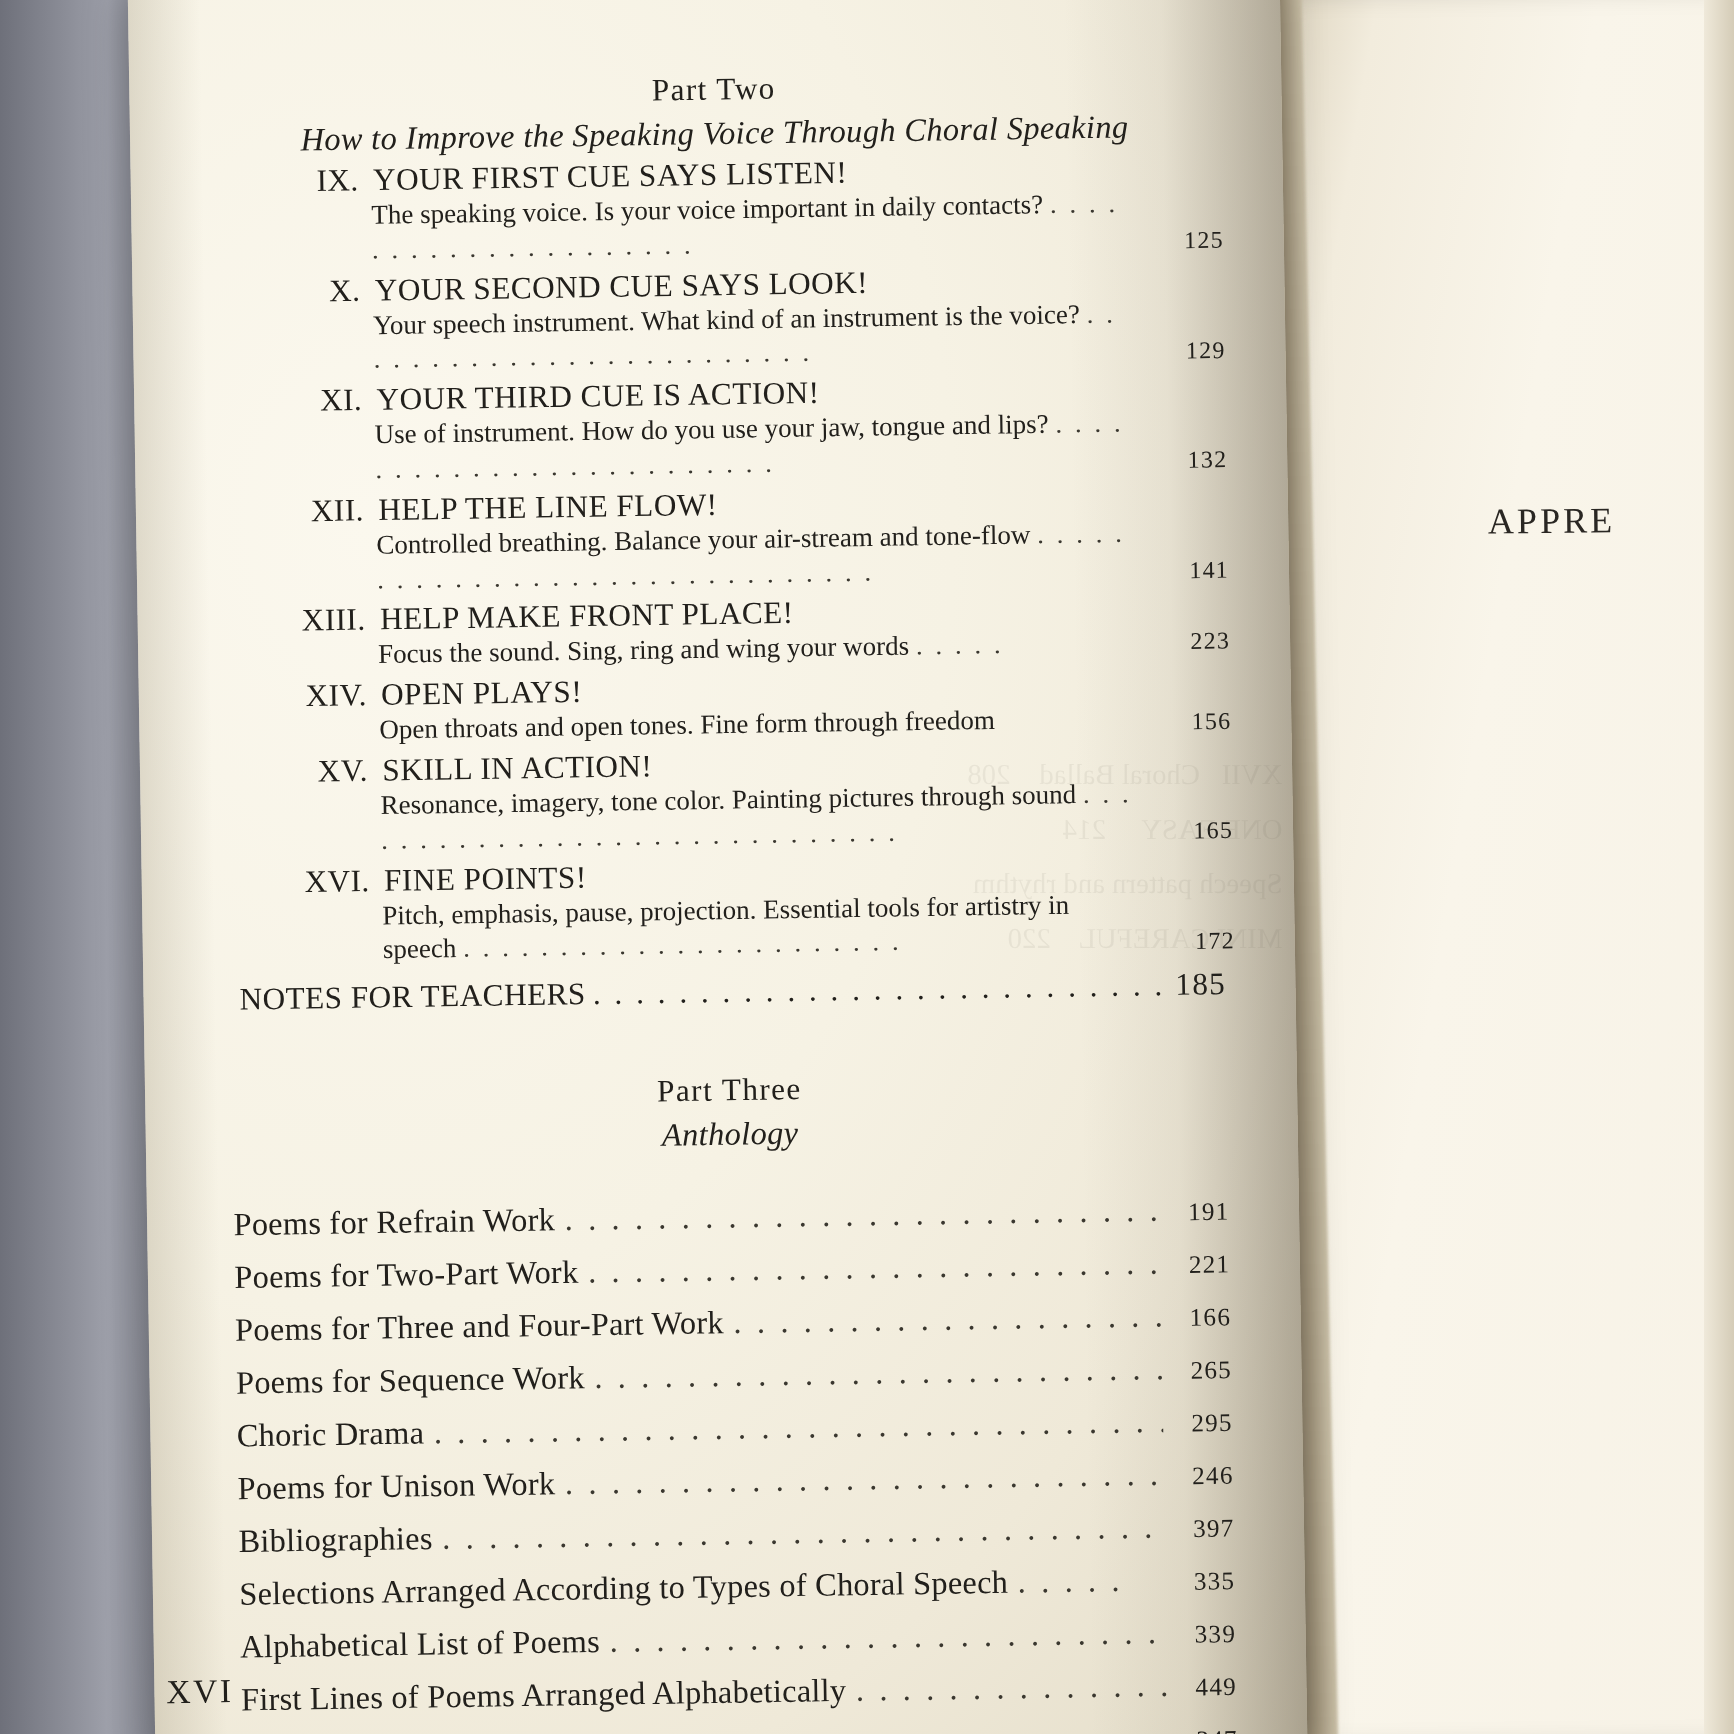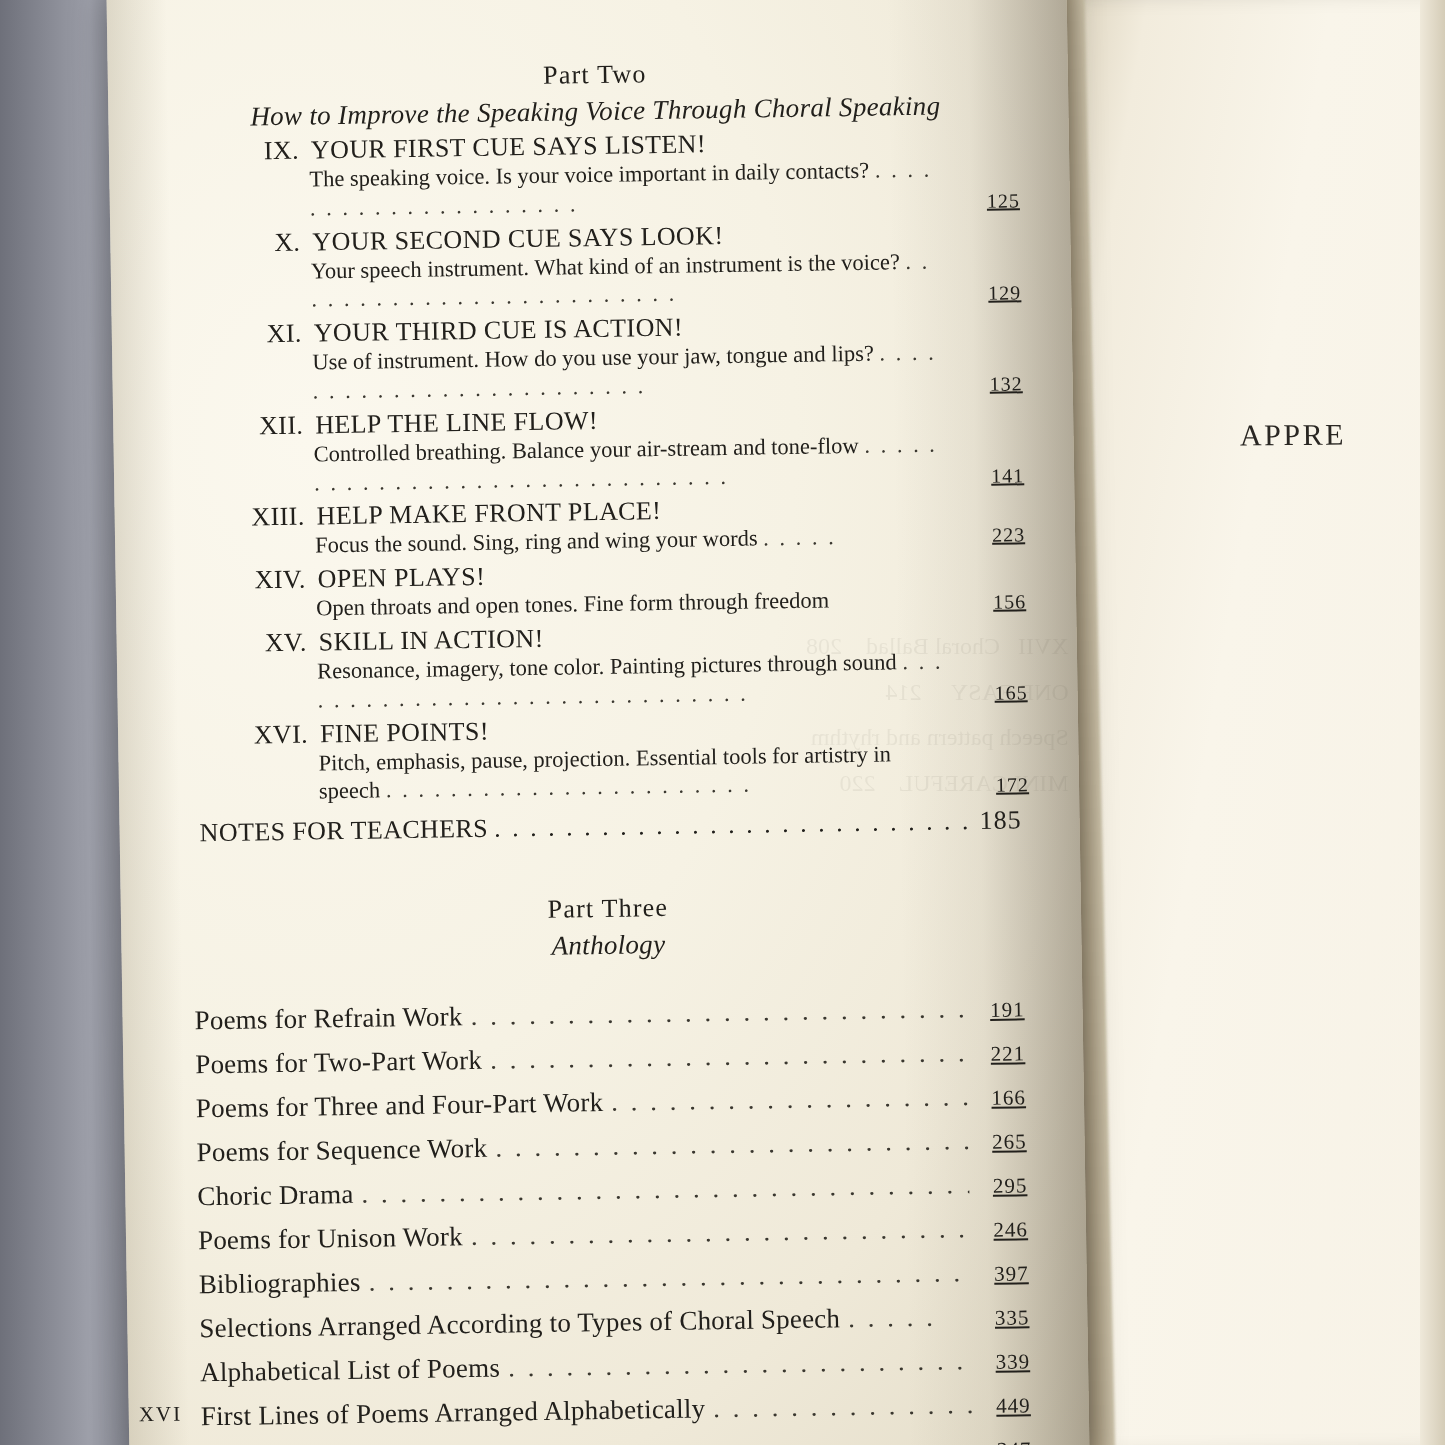--- a/index.html
+++ b/index.html
@@ -134,21 +134,20 @@
   }
   .dots {
     letter-spacing: 2.5px;
     color: #3a372f;
   }
   .pg {
     position: absolute;
     right: -8px;
     font-size: 20px;
     letter-spacing: 1px;
-    text-decoration: underline;
   }
   
   .notes-row {
     display: flex;
     align-items: baseline;
     font-size: 26px;
     margin-top: 10px;
     margin-left: 8px;
     letter-spacing: 0.4px;
   }
@@ -181,27 +180,26 @@
     white-space: nowrap;
     letter-spacing: 3px;
     padding: 0 8px;
     color: #3a372f;
   }
   .anth-row .num {
     width: 58px;
     text-align: right;
     font-size: 21px;
     letter-spacing: 1px;
-    text-decoration: underline;
   }
   .folio {
     position: absolute;
     left: 10px;
     bottom: 44px;
-    font-size: 21px;
+    font-size: 28px;
     letter-spacing: 2px;
   }
   
   .right-word {
     position: absolute;
     left: 1240px;
     top: 418px;
     font-size: 30px;
     letter-spacing: 2.5px;
     color: #2a2723;

